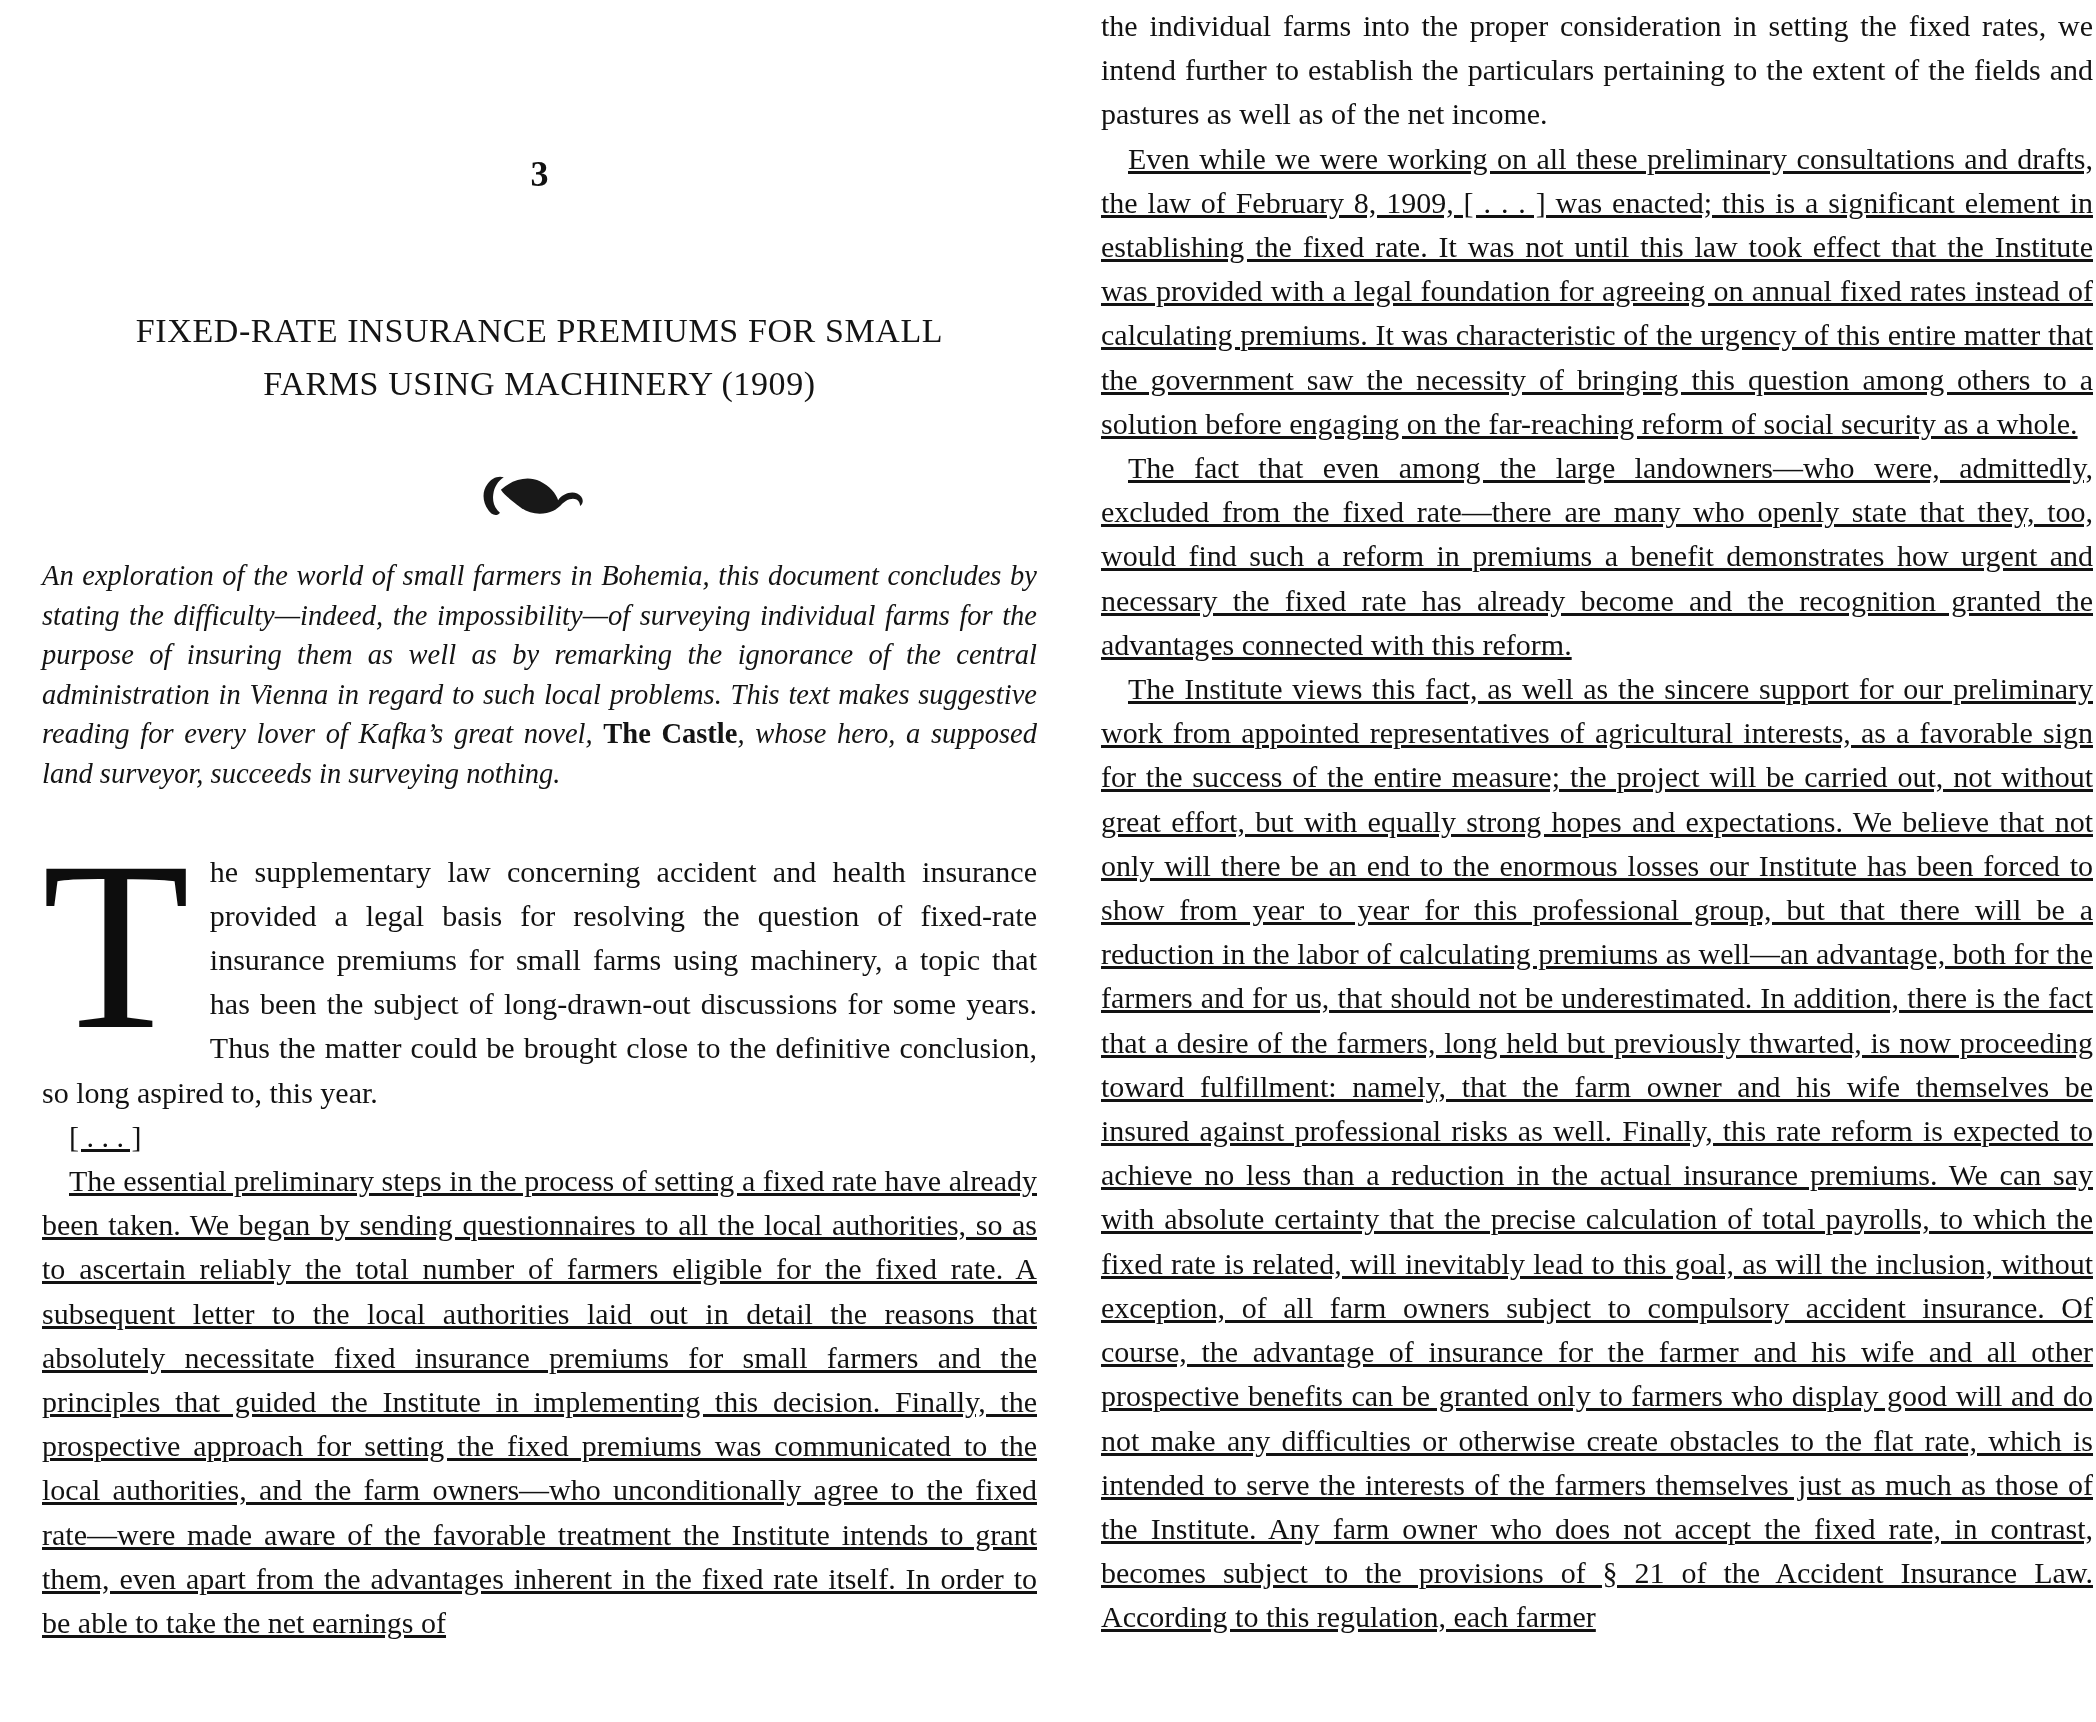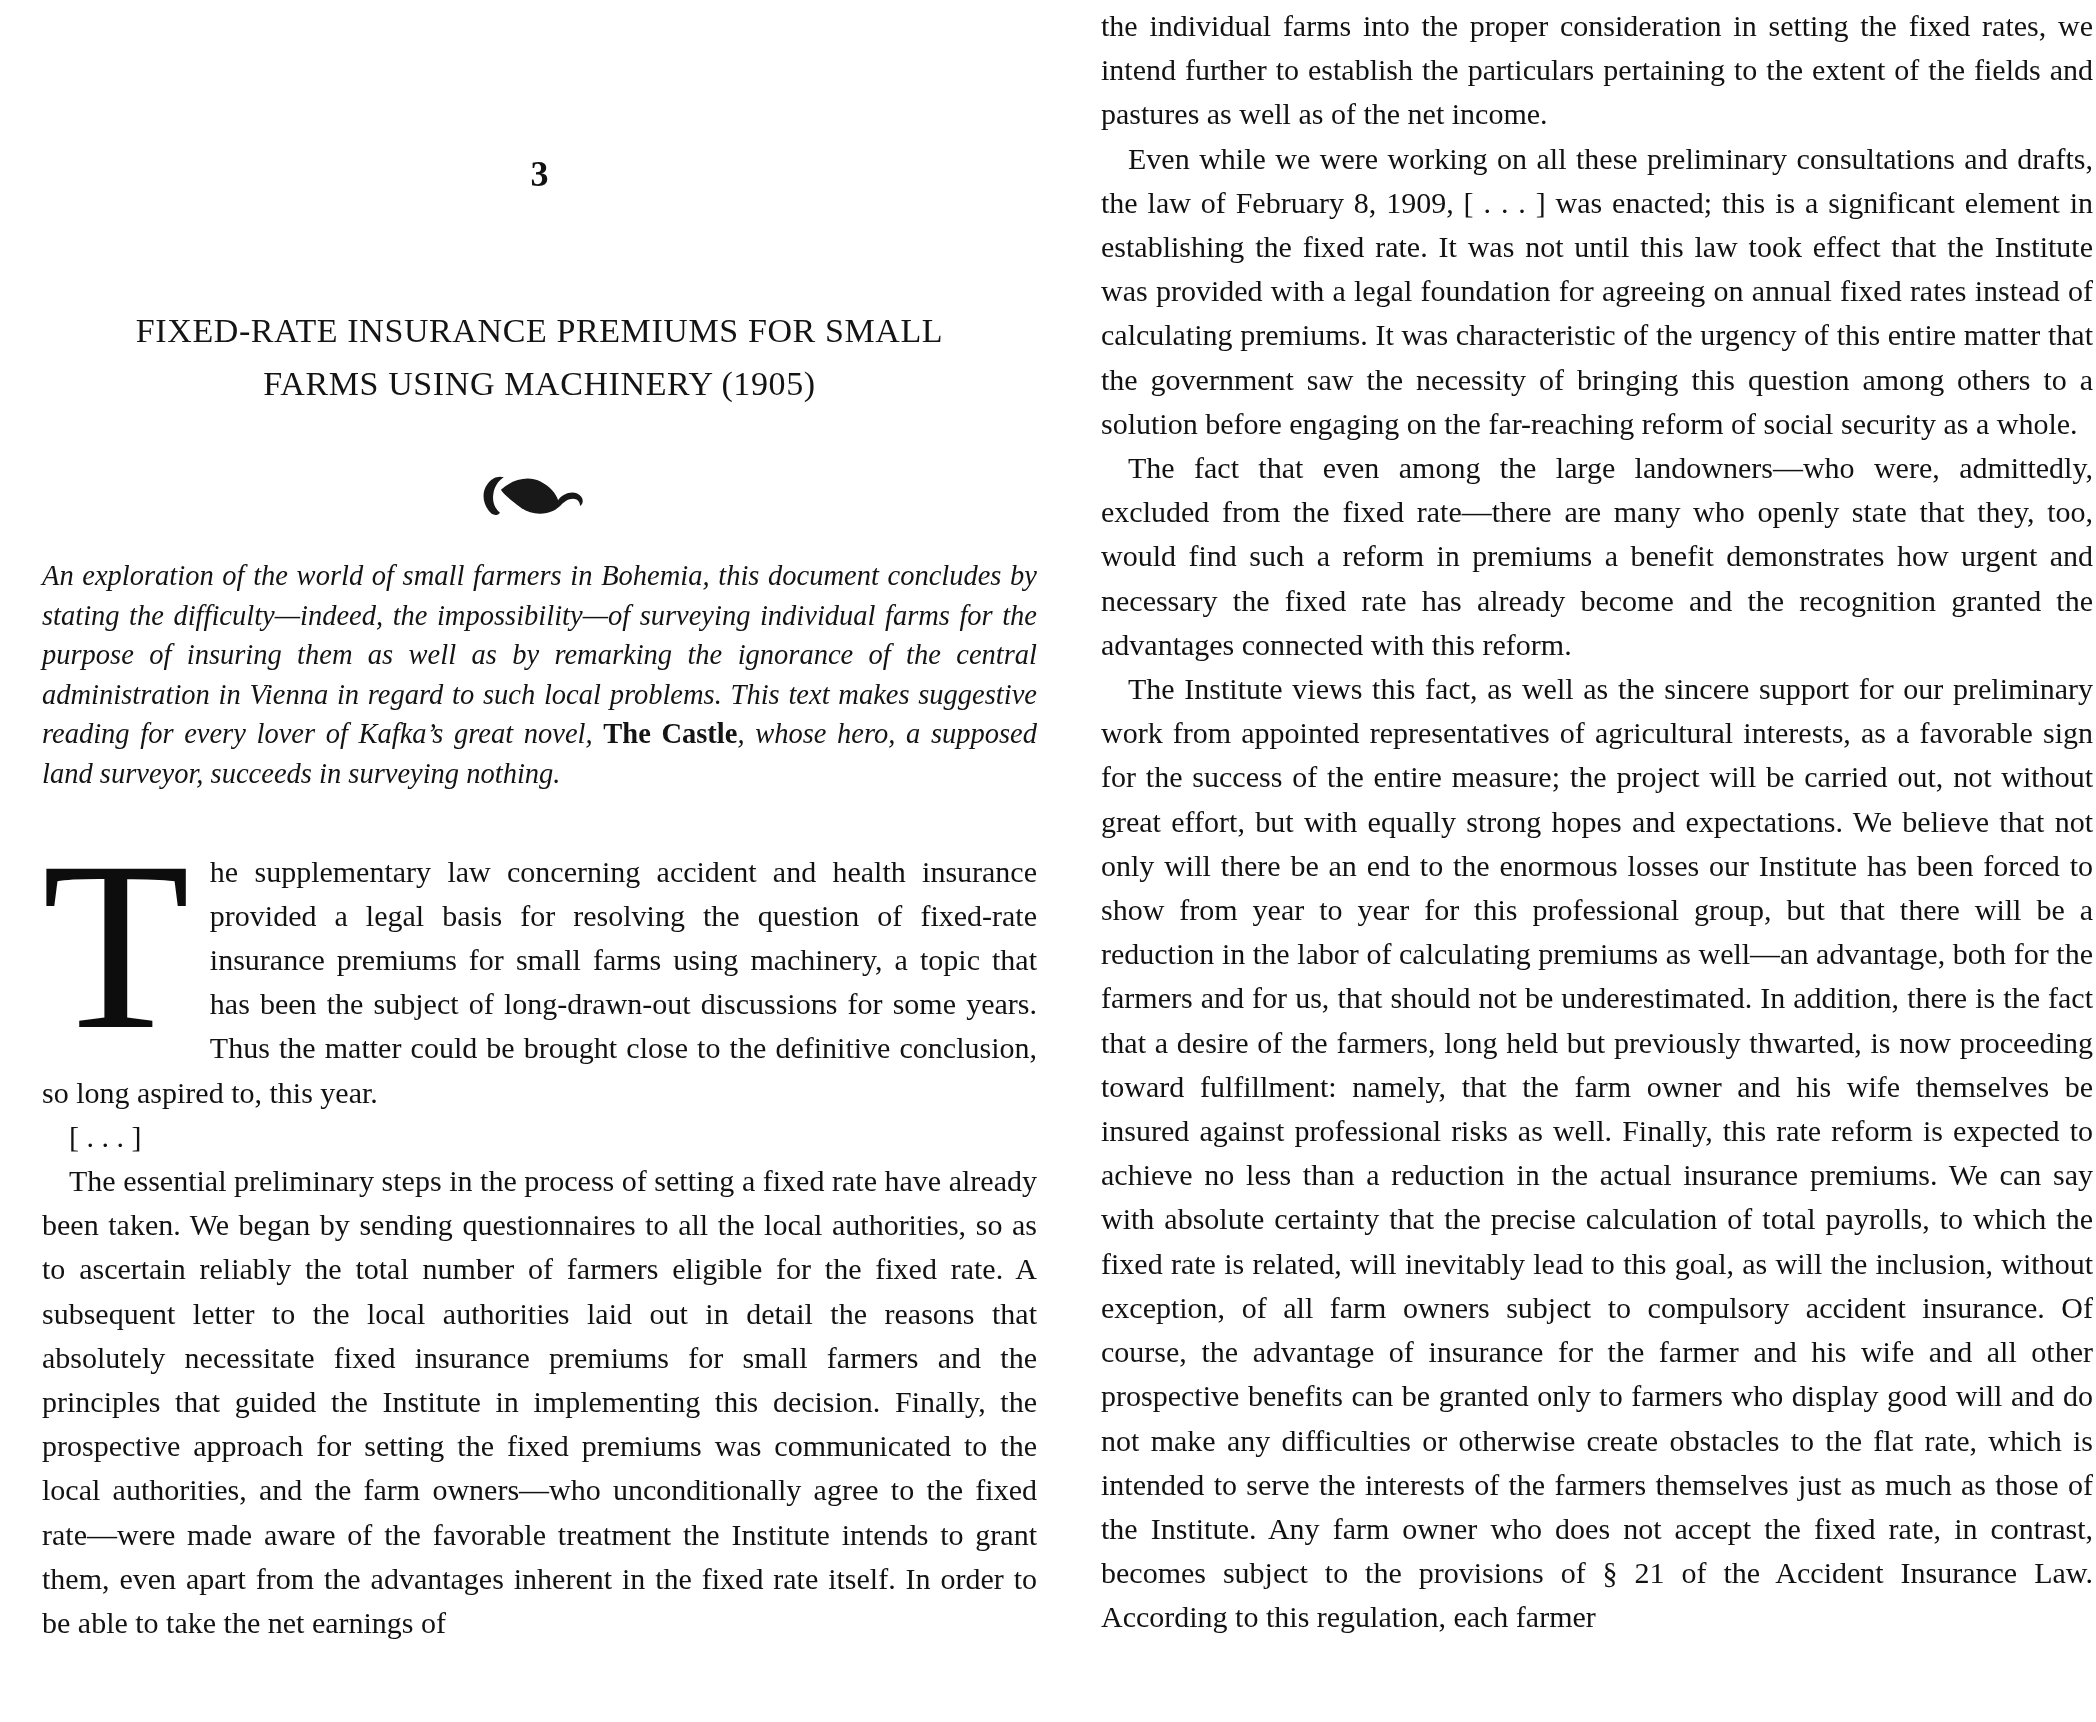--- a/index.html
+++ b/index.html
@@ -65,41 +65,41 @@
   .seg-italic { font-style: italic; }
   .seg-roman  { font-style: normal; font-weight: bold; }
   .body-text { margin-top: 56px; }
   .par {
     margin: 0;
     font-size: 30px;
     line-height: 44.2px;
     text-align: justify;
     color: #121212;
   }
-  .par.indent { text-indent: 27px; }
+  .par.indent { text-indent: 27px; text-decoration: underline; }
   .par.no-indent { text-indent: 0; }
   .dropcap {
     float: left;
     font-size: 242px;
     line-height: 176px;
     height: 178px;
     margin: 7px 20px 0 0;
     color: #0d0d0d;
   }
 </style>
 </head>
 <body>
 
 <div class="page">
 
   <section class="col col-left">
 
     <div class="chapter-number">3</div>
 
-    <h1 class="chapter-title">FIXED-RATE INSURANCE PREMIUMS FOR SMALL FARMS USING MACHINERY (1905)</h1>
+    <h1 class="chapter-title">FIXED-RATE INSURANCE PREMIUMS FOR SMALL FARMS USING MACHINERY (1909)</h1>
 
     <div class="ornament">
       <svg width="124" height="54" viewBox="0 0 130 55" aria-hidden="true">
         <path fill="#181818" d="M14,47 C5,38 3,25 10,16 C14,10 21,7 27,9 C21,13 17,19 16,27 C15,34 17,41 23,46 C21,49 17,49 14,47 Z"></path>
         <path fill="#181818" d="M24,22 C36,11 52,7 65,13 C75,18 82,26 84,33 C88,27 97,23 104,26 C110,29 112,35 107,39 C107,33 102,30 96,32 C89,34 87,40 79,44 C68,49 54,48 44,40 C35,33 28,28 24,22 Z"></path>
       </svg>
     </div>
 
     <p class="intro"><span class="seg-italic">An exploration of the world of small farmers in Bohemia, this document concludes by stating the difficulty—indeed, the impossibility—of surveying individual farms for the purpose of insuring them as well as by remarking the ignorance of the central administration in Vienna in regard to such local problems. This text makes suggestive reading for every lover of Kafka’s great novel, </span><span class="seg-roman">The Castle</span><span class="seg-italic">, whose hero, a supposed land surveyor, succeeds in surveying nothing.</span></p>
 

